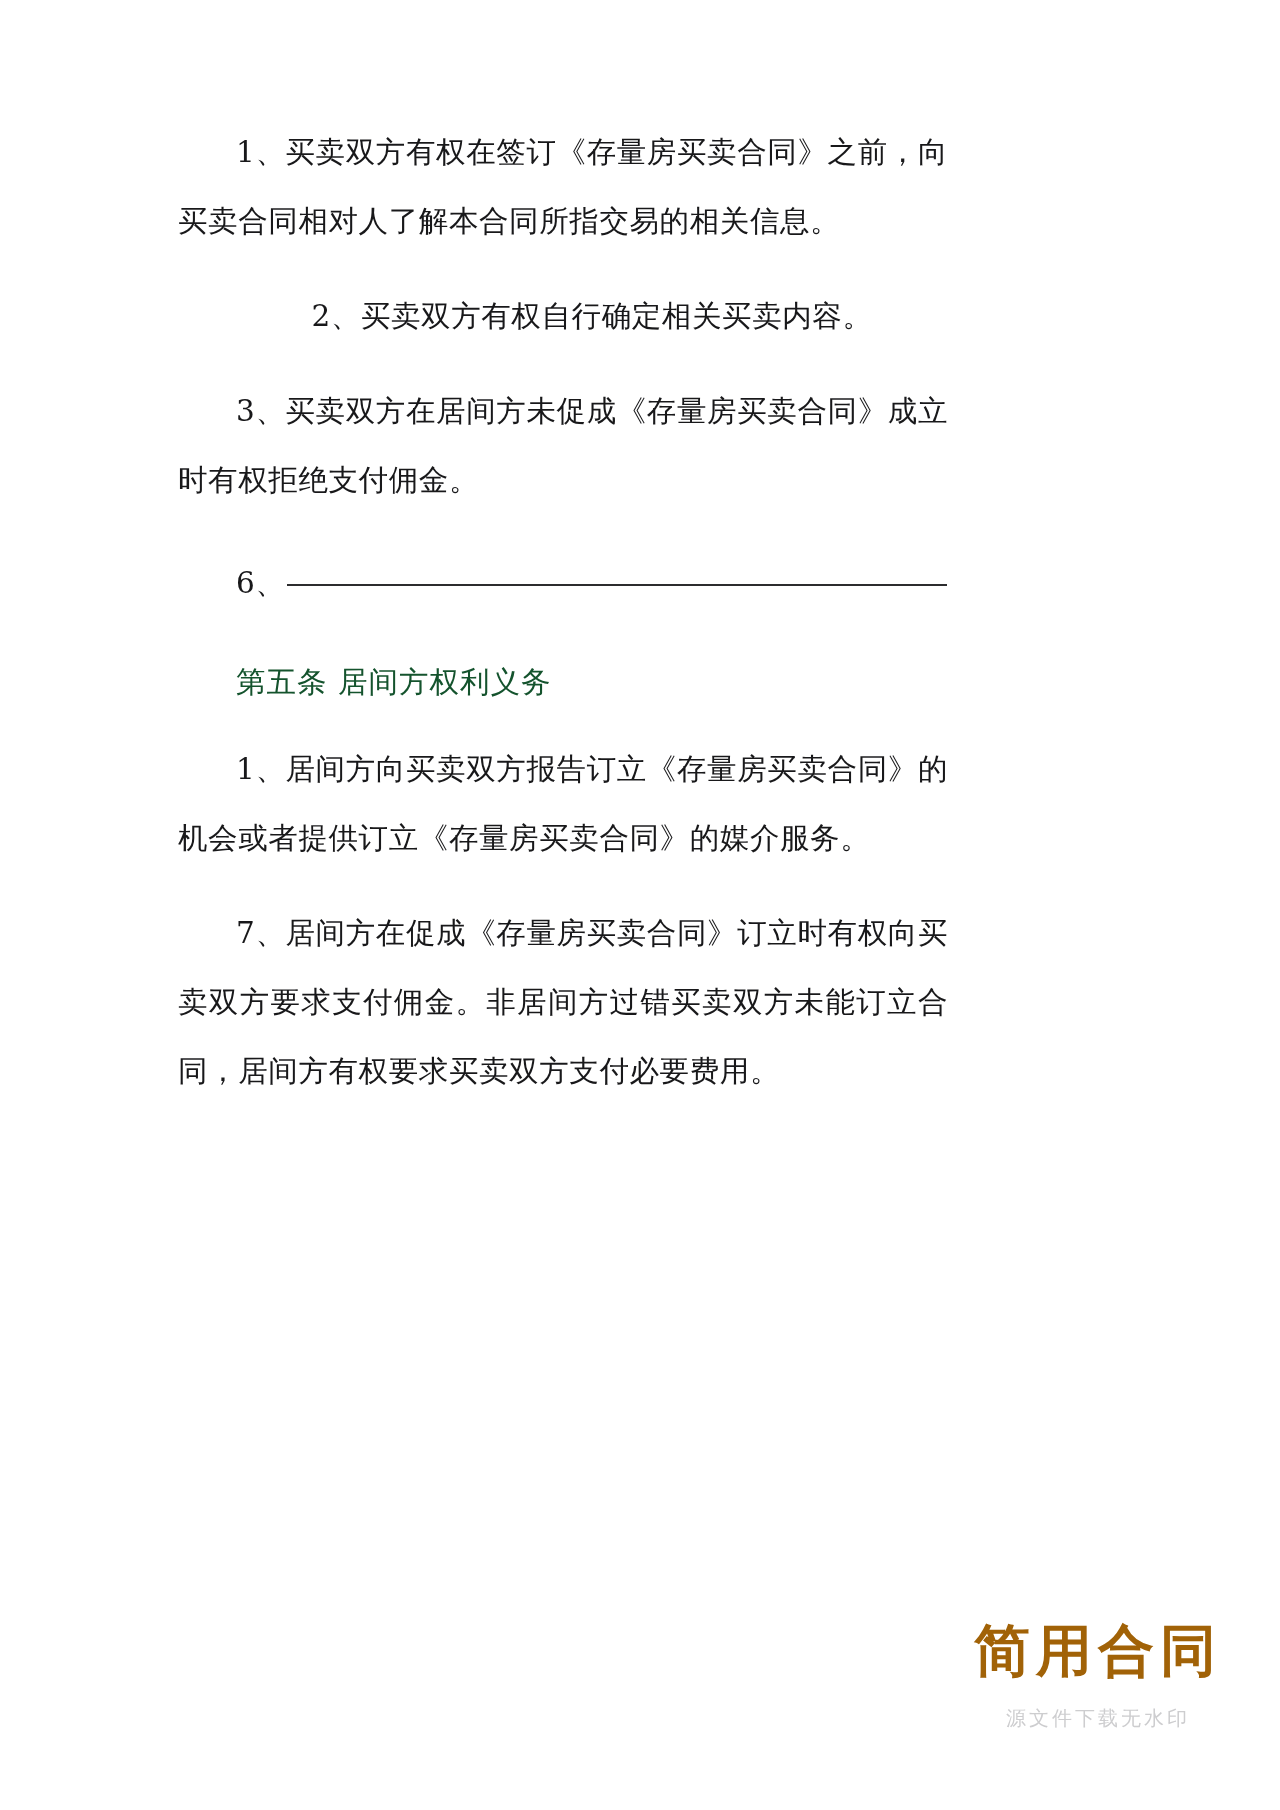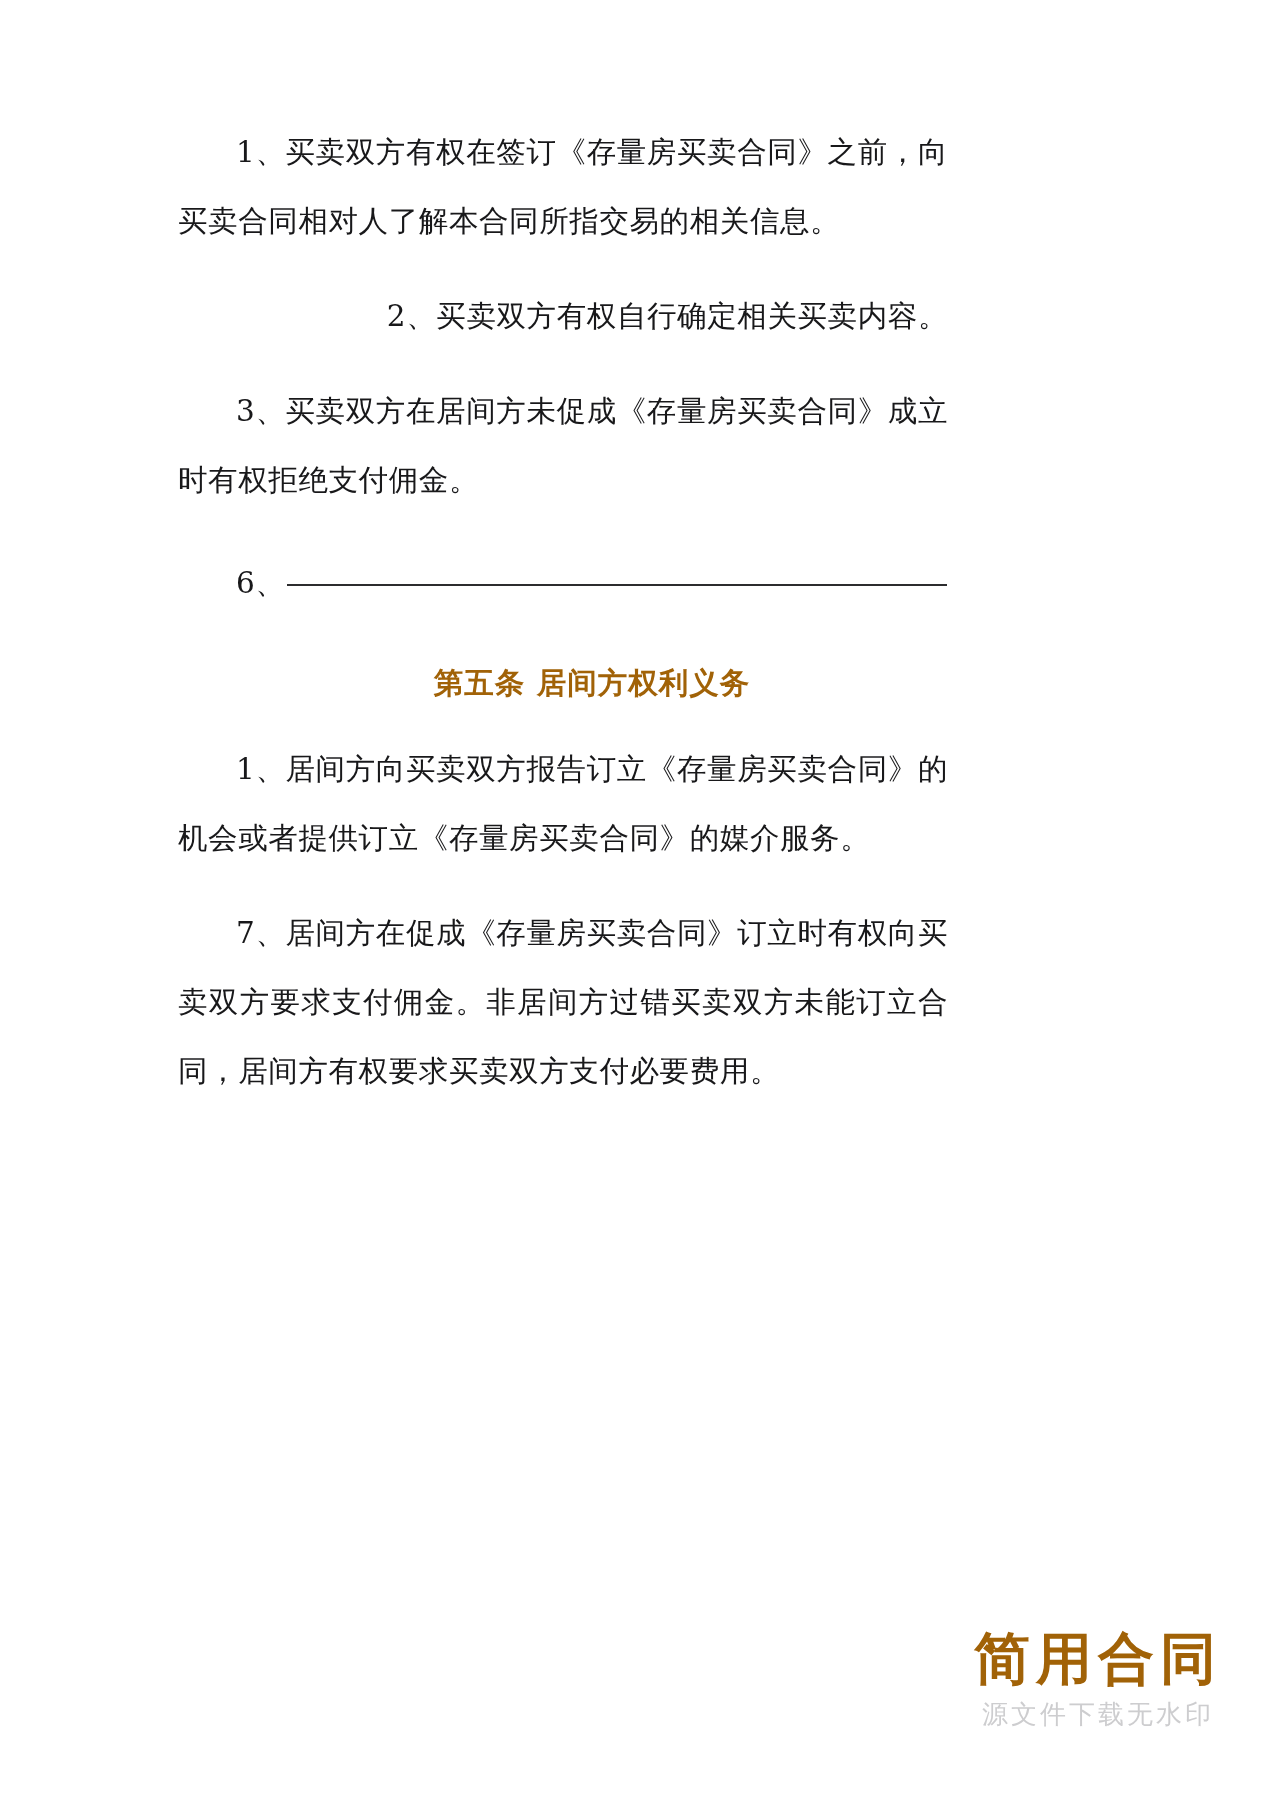--- a/index.html
+++ b/index.html
@@ -26,31 +26,30 @@
     line-height: 69px;
     color: #18181a;
     letter-spacing: 0.6px;
     text-align: justify;
     text-justify: inter-character;
     margin: 0 0 26px 0;
     text-indent: 58px;
     font-weight: 400;
   }
   .para.last-short {
-    text-align: right;
+    text-align: center;
   }
   .heading {
     font-size: 29.5px;
     line-height: 69px;
-    color: #a16207;
-    font-weight: bold;
+    color: #14532d;
+    font-weight: normal;
     letter-spacing: 1px;
     margin: 30px 0 18px 0;
     text-indent: 58px;
-    text-align: center;
   }
   .blank-item {
     font-size: 29.5px;
     line-height: 69px;
     color: #18181a;
     letter-spacing: 0.6px;
     margin: 34px 0 30px 0;
     text-indent: 58px;
     white-space: nowrap;
     overflow: hidden;
@@ -73,24 +72,24 @@
   .watermark-main {
     font-family: "DejaVu Sans", "Liberation Sans", sans-serif;
     font-size: 56px;
     font-weight: bold;
     letter-spacing: 6px;
     color: #a16207;
     line-height: 1.05;
   }
   .watermark-sub {
     font-family: "DejaVu Sans", "Liberation Sans", sans-serif;
-    font-size: 26px;
+    font-size: 20px;
     letter-spacing: 3px;
     color: #cdcdcf;
-    margin-top: 8px;
+    margin-top: 24px;
   }
 </style>
 </head>
 <body>
 
 <div class="page">
 
   <div class="content">
 
     <p class="para">1、买卖双方有权在签订《存量房买卖合同》之前，向买卖合同相对人了解本合同所指交易的相关信息。</p>

